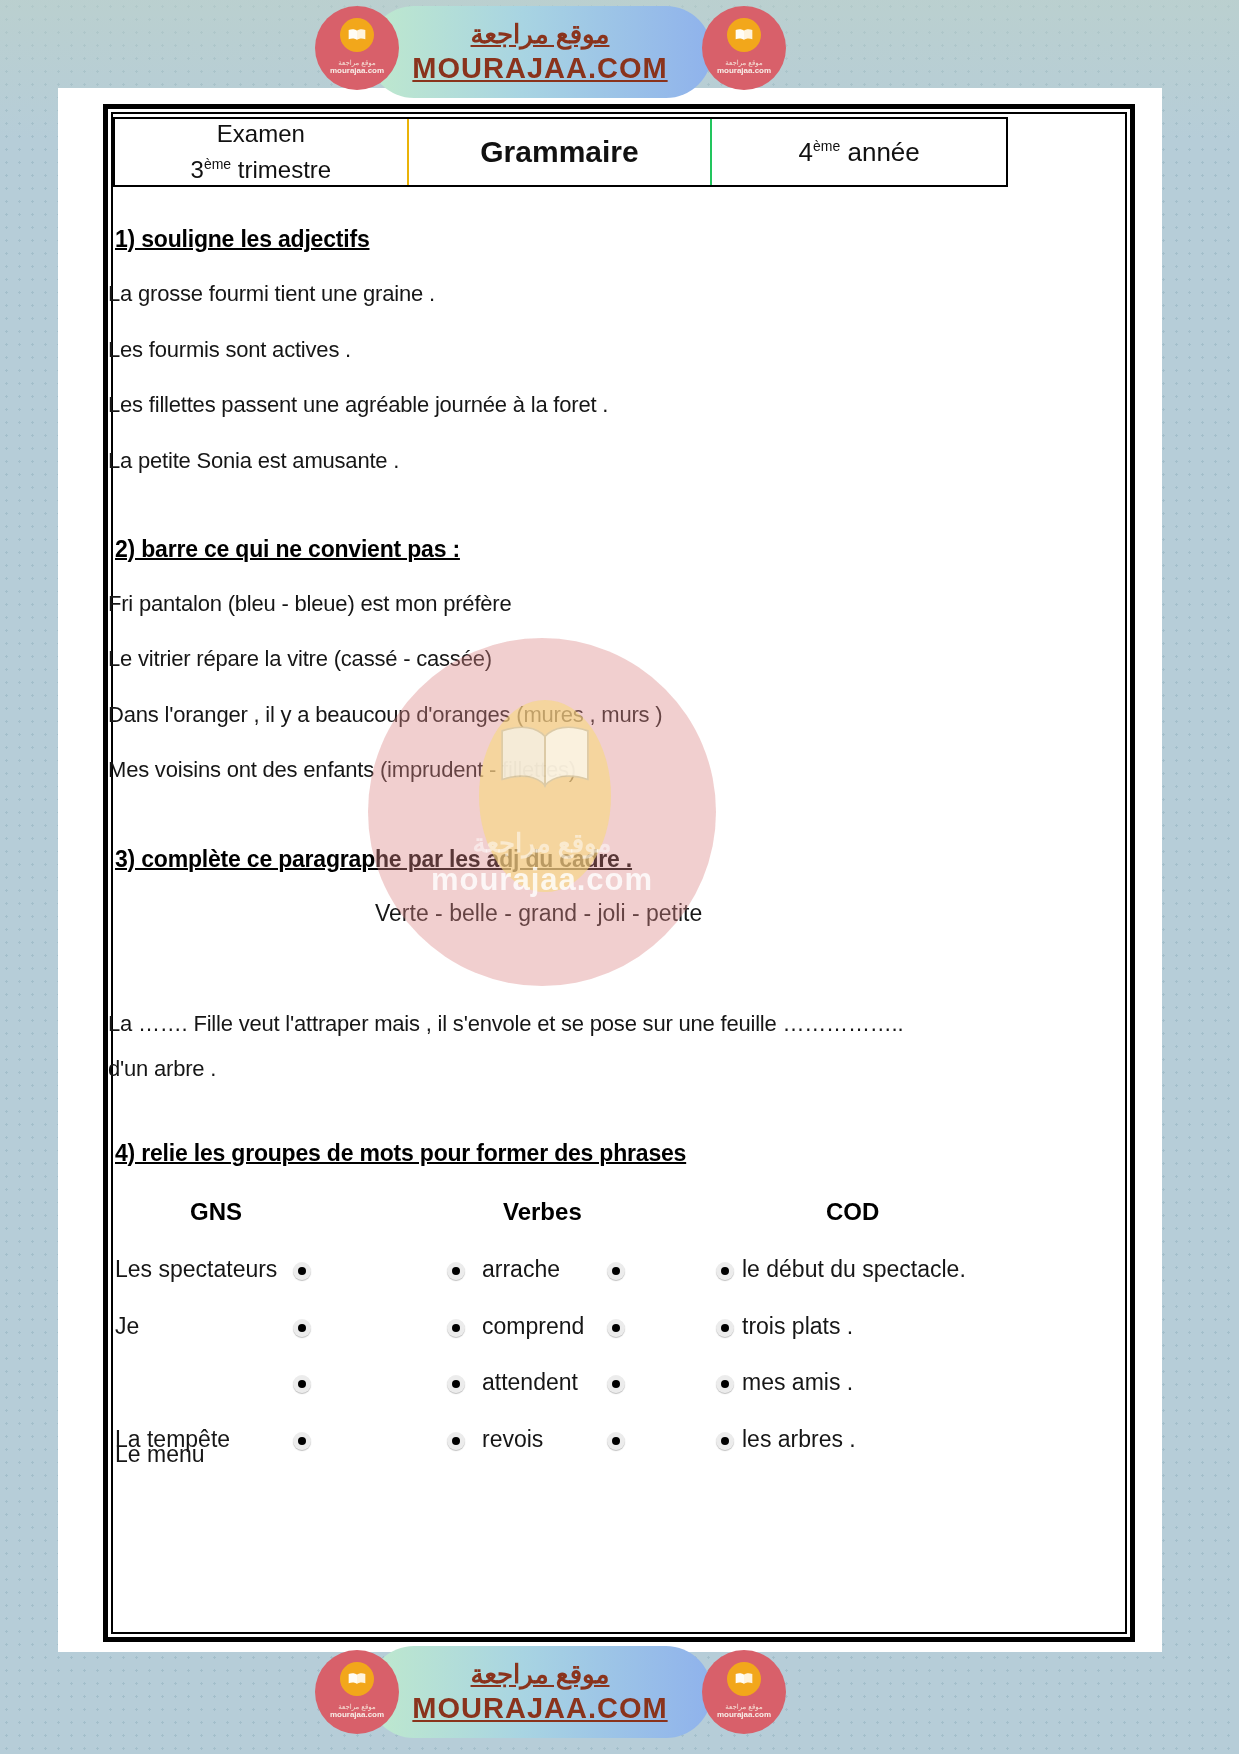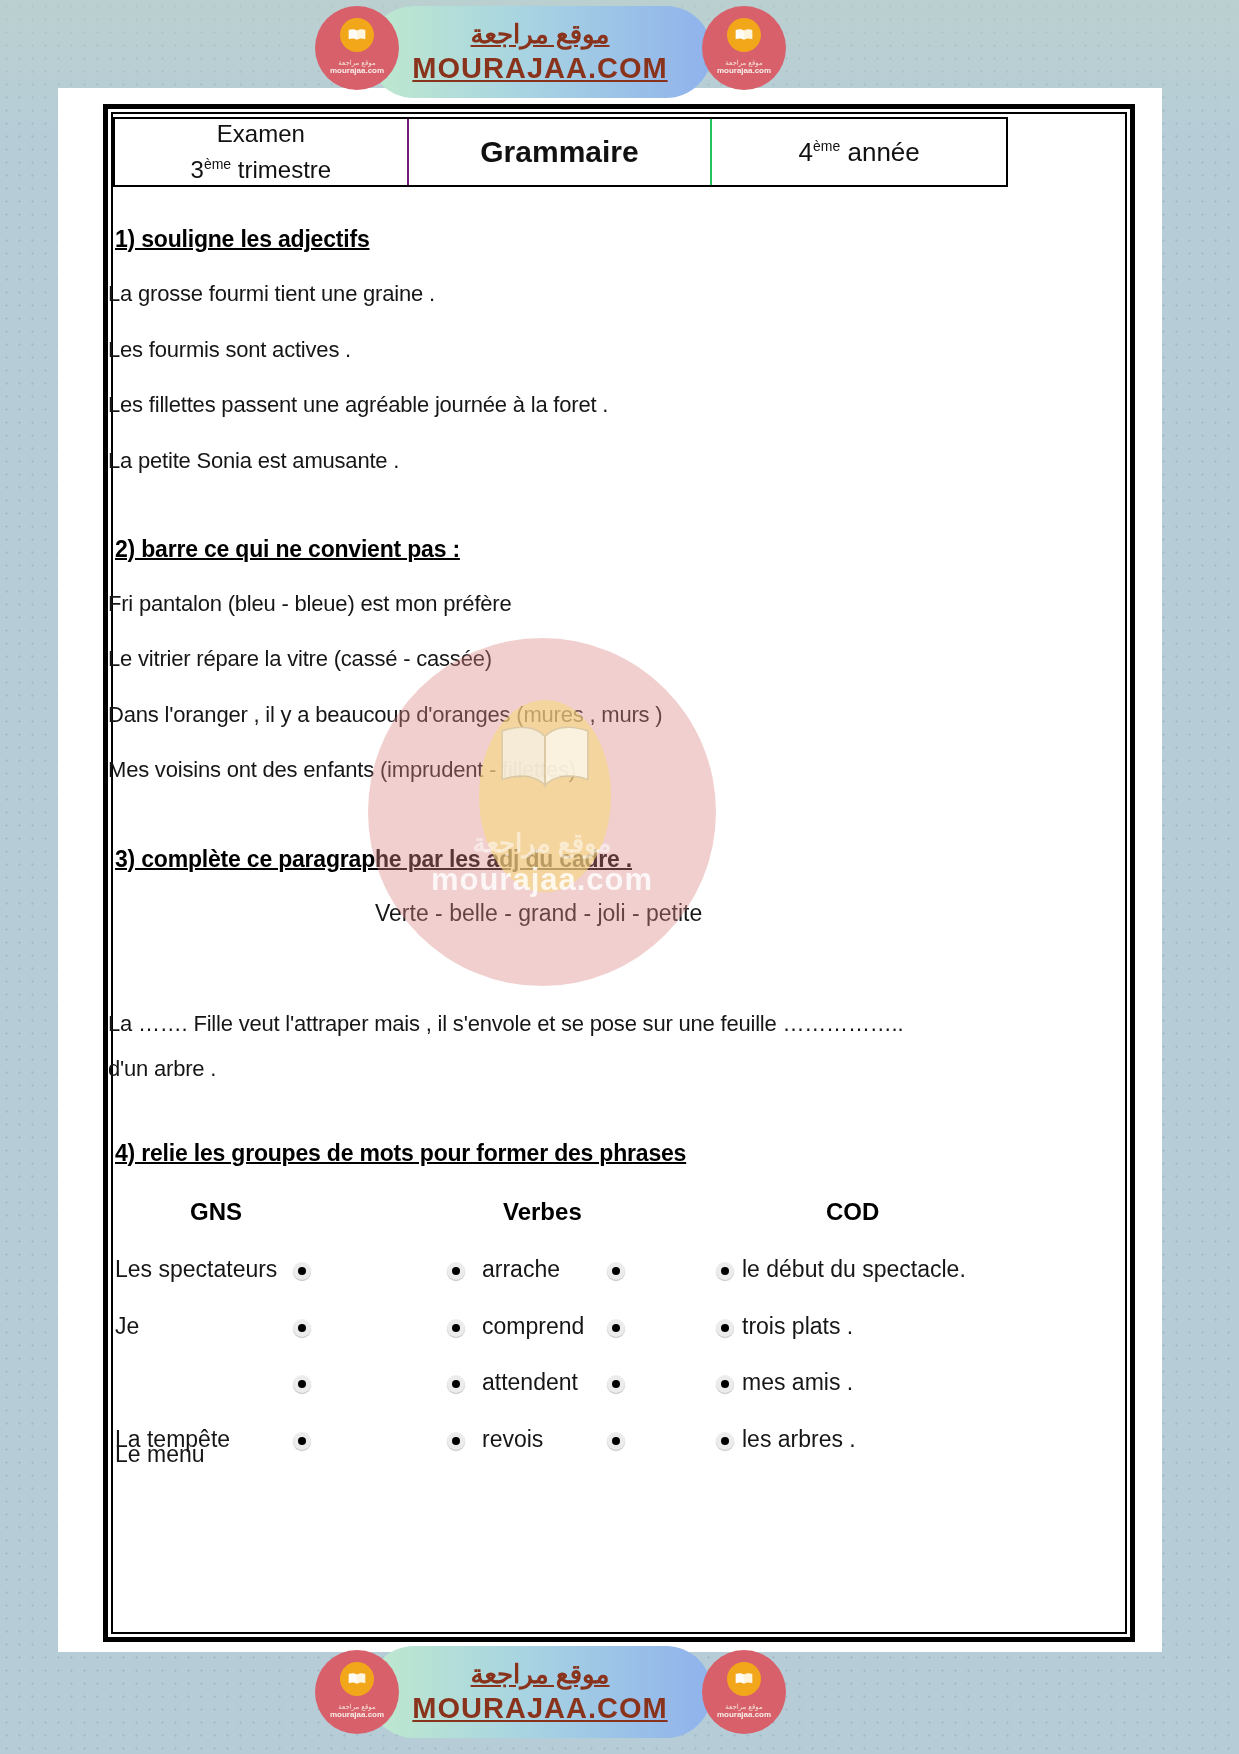--- a/index.html
+++ b/index.html
@@ -31,21 +31,21 @@
   
   .htable{
     position:absolute;left:113px;top:117px;width:895px;height:70px;
     display:flex;z-index:3;border:2px solid #000;box-sizing:border-box;
     background:#fff;
   }
   .htable .cell{
     display:flex;flex-direction:column;align-items:center;justify-content:center;
     color:#111;box-sizing:border-box;
   }
-  .cell-exam{width:295px;border-right:2px solid #701a75;font-size:24px;line-height:30px;}
+  .cell-exam{width:295px;border-right:2px solid #eab308;font-size:24px;line-height:30px;}
   .cell-subject{width:305px;border-right:2px solid #22c55e;font-size:30px;font-weight:bold;}
   .cell-year{width:295px;font-size:26px;}
   sup{font-size:14px;}
   
   .p-line{
     position:absolute;left:108px;z-index:3;color:#161616;
     font-size:22px;letter-spacing:-0.2px;white-space:nowrap;
   }
   .ex-title{
     position:absolute;left:115px;z-index:3;color:#000;

